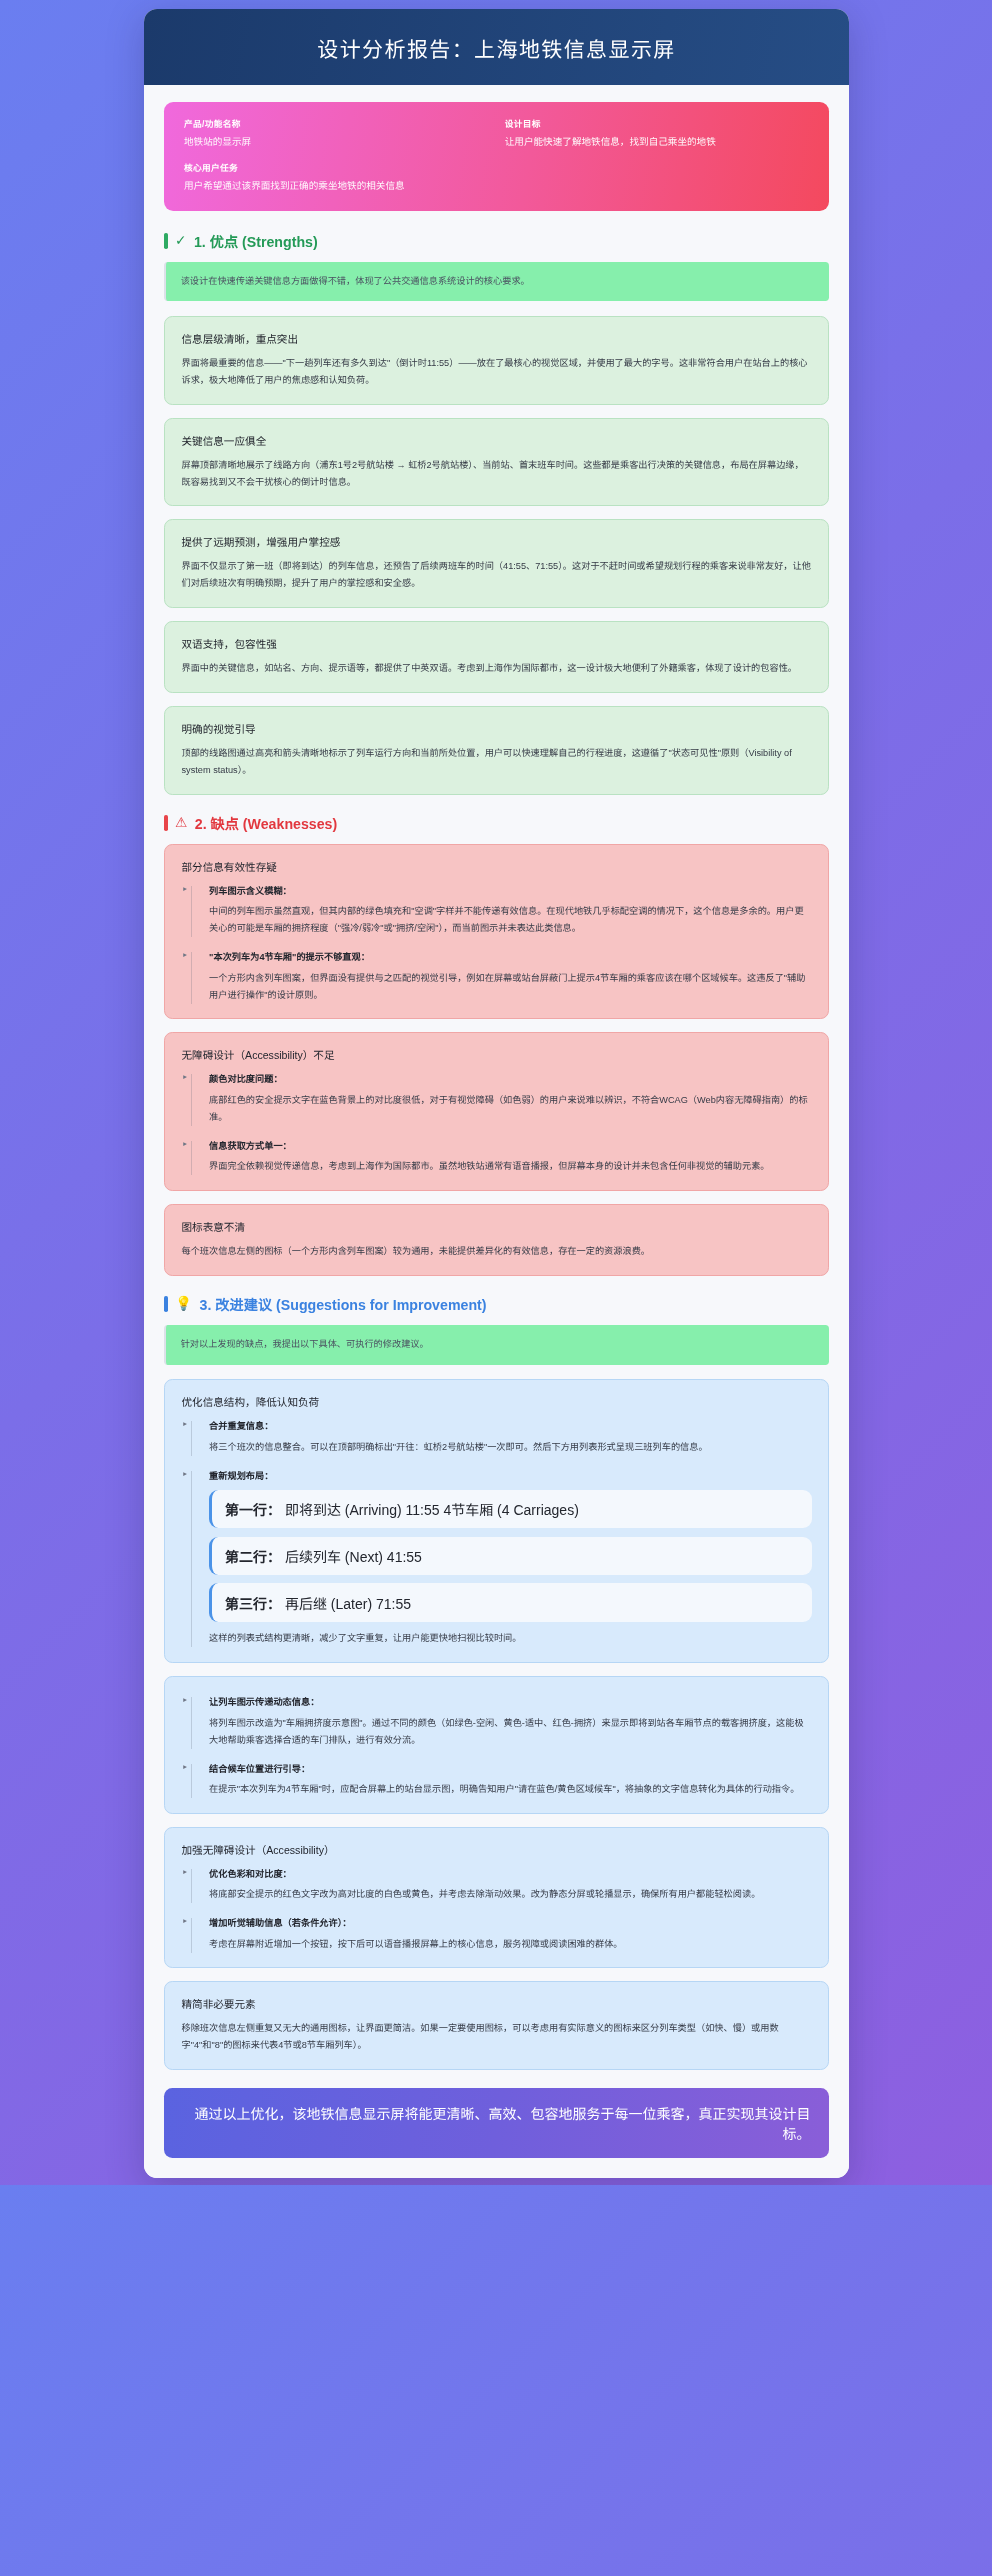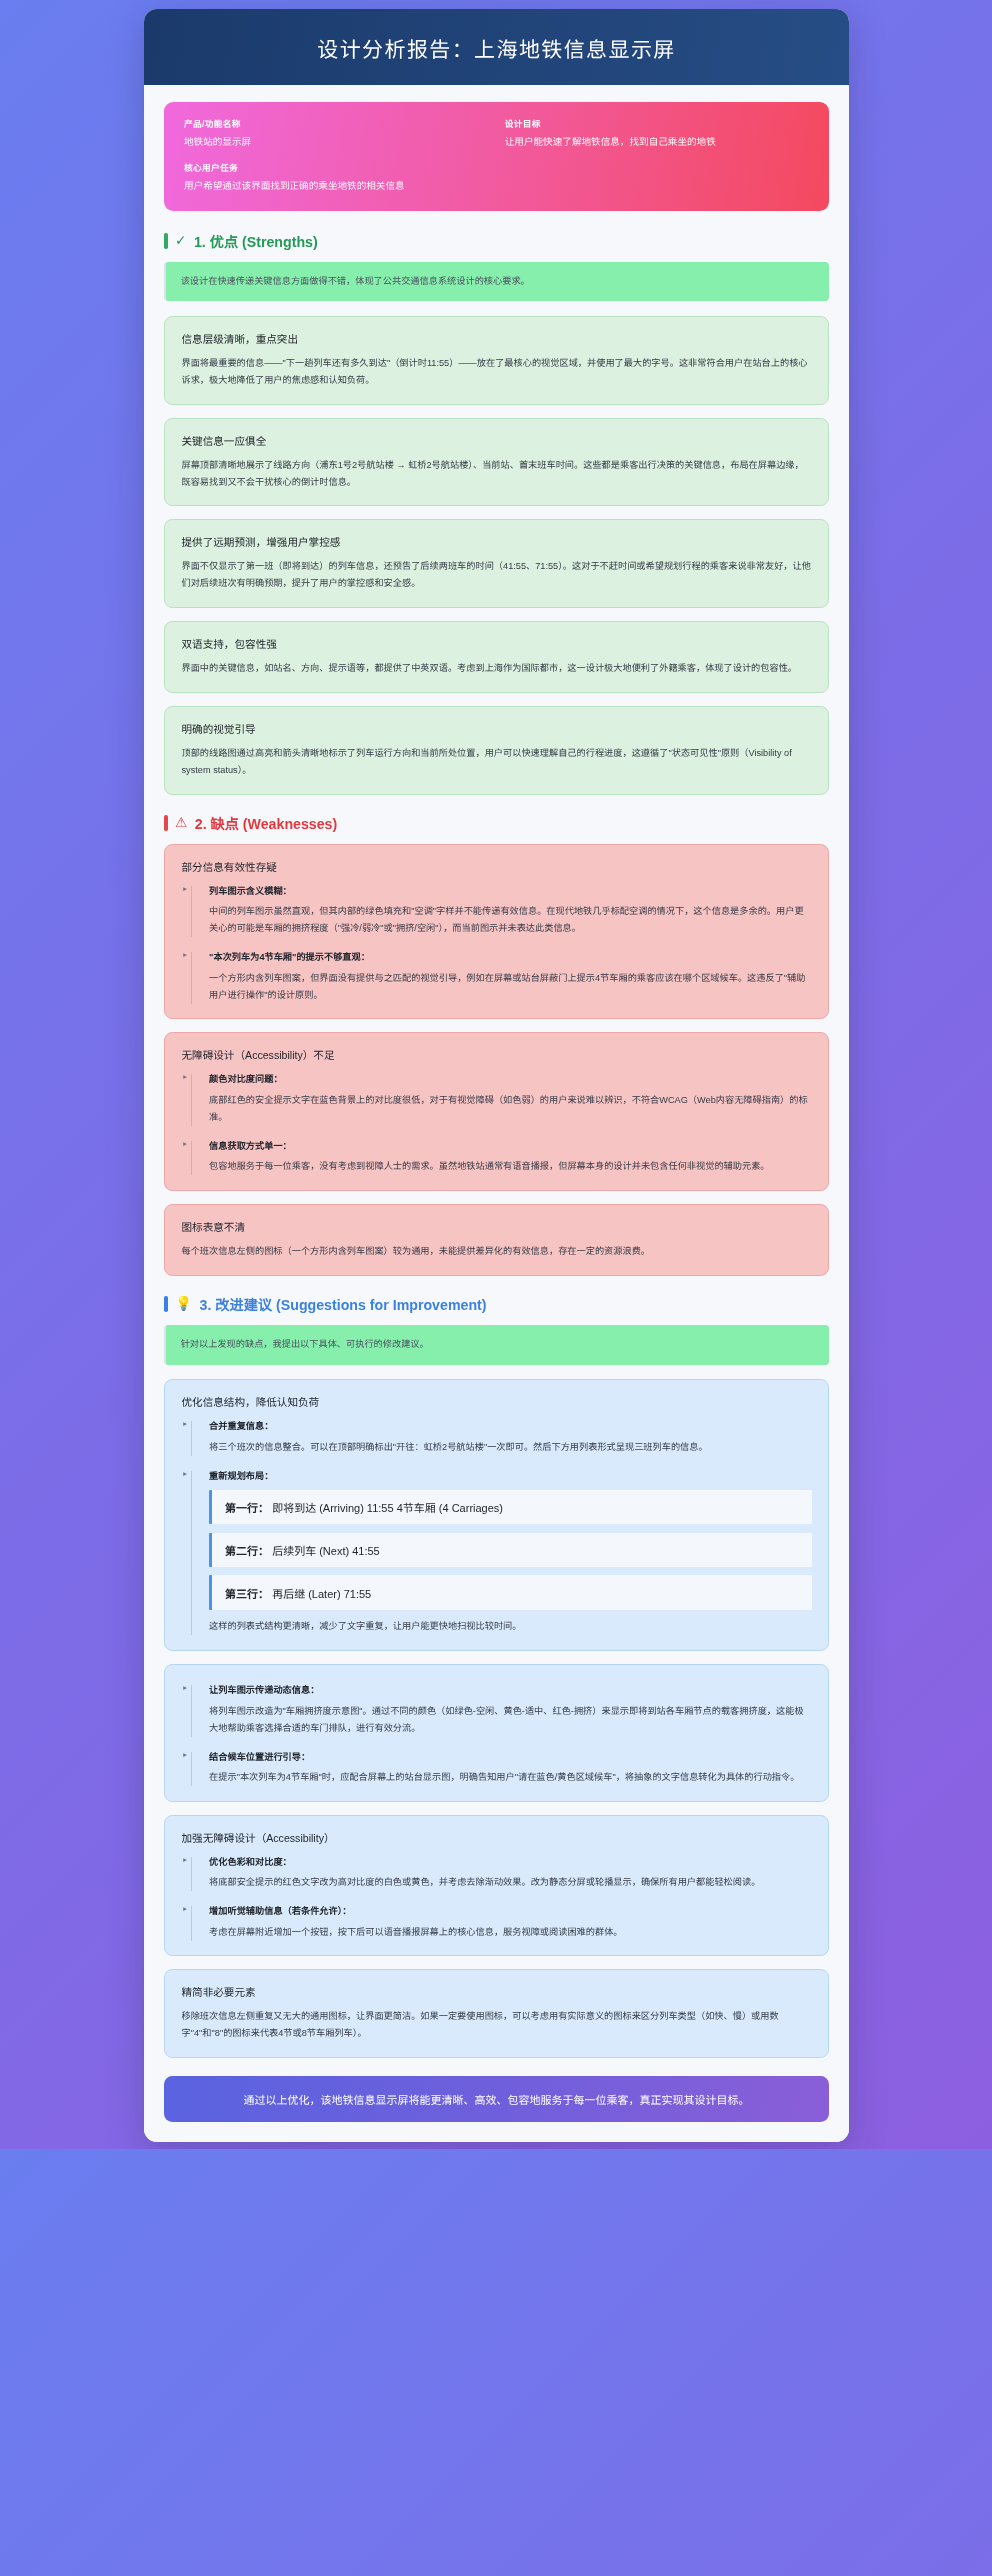--- a/index.html
+++ b/index.html
@@ -153,36 +153,36 @@
   .sub-text {
     font-size: 9.2px;
     line-height: 1.85;
     color: #353a46;
   }
 
   
   .row-box {
     background: #f4f8fd;
     border-left: 3.7px solid #4b93e8;
-    border-radius: 1px;
+    border-radius: 9px;
     padding: 9.2px 13px;
     margin: 8.3px 0;
-    font-size: 11px;
+    font-size: 14px;
     color: #23262e;
   }
   .row-box b { font-weight: bold; }
 
   
   .footer-banner {
     background: linear-gradient(100deg, #5a63e0 0%, #6f5fdc 50%, #8a5ed8 100%);
     color: #ffffff;
     border-radius: 8.3px;
-    text-align: center;
+    text-align: right;
     padding: 14.7px 18.4px;
-    font-size: 11px;
+    font-size: 14px;
     margin-top: 18.4px;
   }
 </style>
 </head>
 <body>
 
 <div class="page">
 
   <div class="doc-header">
     <h1>设计分析报告：上海地铁信息显示屏</h1>
@@ -258,21 +258,21 @@
           <div class="card-title">无障碍设计（Accessibility）不足</div>
           <div class="sub-list">
             <div class="sub-item">
               <span class="marker">▸</span>
               <div class="sub-label">颜色对比度问题：</div>
               <div class="sub-text">底部红色的安全提示文字在蓝色背景上的对比度很低，对于有视觉障碍（如色弱）的用户来说难以辨识，不符合WCAG（Web内容无障碍指南）的标准。</div>
             </div>
             <div class="sub-item">
               <span class="marker">▸</span>
               <div class="sub-label">信息获取方式单一：</div>
-              <div class="sub-text">包容地服务于每一位乘客，没有考虑到视障人士的需求。虽然地铁站通常有语音播报，但屏幕本身的设计并未包含任何非视觉的辅助元素。</div>
+              <div class="sub-text">界面完全依赖视觉传递信息，考虑到上海作为国际都市。虽然地铁站通常有语音播报，但屏幕本身的设计并未包含任何非视觉的辅助元素。</div>
             </div>
           </div>
         </div>
         <div class="card red">
           <div class="card-title">图标表意不清</div>
           <div class="card-text">每个班次信息左侧的图标（一个方形内含列车图案）较为通用，未能提供差异化的有效信息，存在一定的资源浪费。</div>
         </div>
         <div class="section-head sec-sugg">
           <span class="sec-icon">💡</span>
           <span class="sec-title">3. 改进建议 (Suggestions for Improvement)</span>

